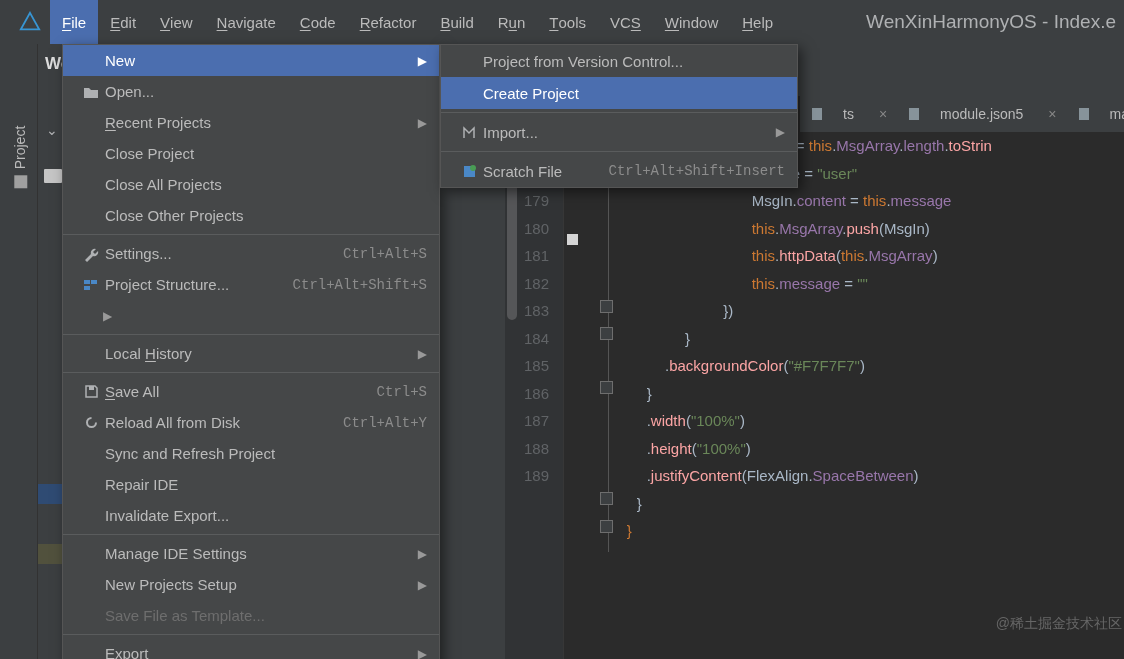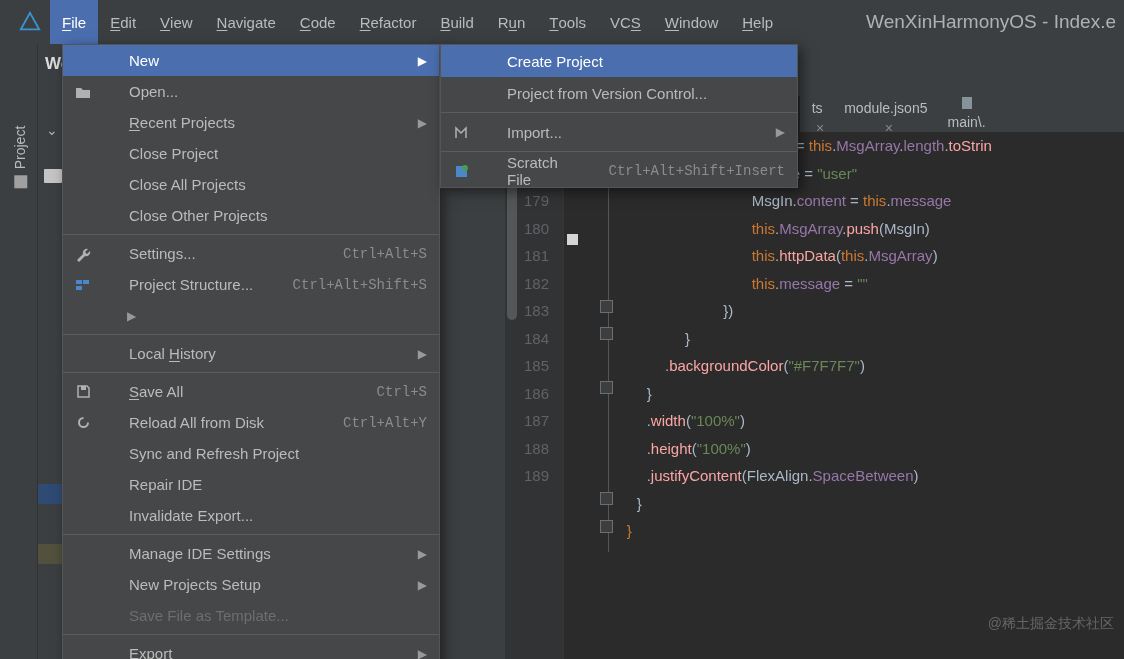--- a/index.html
+++ b/index.html
@@ -17,56 +17,56 @@
   .sidebar-label { transform: rotate(-90deg); transform-origin: center; position: absolute; top: 105px; left: -11px; font-size: 14px; color: #BBBBBB; display: flex; align-items: center; gap: 6px; }
   .sidebar-label .sq { width: 13px; height: 13px; background: #A0A0A0; }
 
   .project-strip { position: absolute; left: 38px; top: 44px; width: 32px; height: 615px; background: #3C3F41; }
   .chev { position: absolute; top: 78px; left: 8px; color: #AFB1B3; font-size: 14px; }
   .folder-ic { position: absolute; top: 125px; left: 6px; width: 18px; height: 14px; background: #C5C5C5; border-radius: 1px; }
 
   .proj-title { position: absolute; left: 45px; top: 54px; font-size: 17px; font-weight: bold; color: #DDDDDD; }
 
   .dropdown { position: absolute; left: 62px; top: 44px; width: 378px; background: #454748; border: 1px solid #555; box-shadow: 4px 4px 12px rgba(0,0,0,0.5); z-index: 10; font-size: 15px; }
-  .dd-row { display: flex; align-items: center; height: 31px; padding: 0 12px 0 8px; cursor: pointer; gap: 32px; }
+  .dd-row { display: flex; align-items: center; height: 31px; padding: 0 12px 0 16px; cursor: pointer; }
   .dd-row.sel { background: #4B6EAF; color: #FFFFFF; }
   .dd-icon { width: 24px; display: flex; justify-content: center; color: #AFB1B3; font-size: 14px; }
   .dd-label { flex: 1; padding-left: 2px; }
   .dd-short { color: #8C8C8C; font-size: 14px; font-family: Liberation Mono, monospace; }
   .dd-arrow { color: #999; font-size: 12px; }
   .dd-row.sel .dd-arrow { color: #FFF; }
   .dd-sep { height: 1px; background: #5A5C5D; margin: 3px 0; }
   .dd-disabled { color: #6E6E6E; }
 
   .submenu { position: absolute; left: 440px; top: 44px; width: 358px; background: #454748; border: 1px solid #555; box-shadow: 4px 4px 12px rgba(0,0,0,0.5); z-index: 11; font-size: 15px; }
   .submenu .dd-row { height: 32px; }
 
   .editor { position: absolute; left: 505px; top: 96px; right: 0; bottom: 0; background: #2B2B2B; }
   .tabs { position: absolute; left: 800px; top: 96px; right: 0; height: 36px; background: #3C3F41; display: flex; align-items: center; font-size: 14px; overflow: hidden; }
-  .tab { display: flex; align-items: center; gap: 4px; padding: 0 10px; height: 36px; color: #BBBBBB; flex-direction: column; }
+  .tab { display: flex; align-items: center; gap: 19px; padding: 0 10px; height: 36px; color: #BBBBBB; }
   .tab .x { color: #888; padding-left: 6px; }
   .tab-ic { width: 14px; height: 14px; }
 
   .gutter { position: absolute; left: 505px; top: 132px; width: 58px; bottom: 0; background: #313335; text-align: right; color: #606366; font-family: "Consolas","Courier New",monospace; font-size: 15px; padding-right: 14px; line-height: 27.5px; }
   .gutter div { }
 
   .foldcol { position: absolute; left: 563px; top: 132px; width: 40px; bottom: 0; background: #2B2B2B; border-left: 1px solid #373737; }
   .fold-line { position: absolute; left: 44px; top: 0; width: 1px; height: 420px; background: #555; }
   .fold-ic { position: absolute; width: 13px; height: 13px; border: 1px solid #6E6E6E; background: #3C3F41; left: 36px; }
 
   .code { position: absolute; left: 610px; top: 132px; right: 0; bottom: 0; font-family: "Consolas","Courier New",monospace; font-size: 15px; line-height: 27.5px; color: #A9B7C6; white-space: pre; }
   .kw { color: #CC7832; }
   .fn { color: #fca5a5; }
   .str { color: #6A8759; }
   .op { color: #A9B7C6; }
   .prop { color: #9876AA; }
 
   .scrollbar { position: absolute; left: 507px; top: 140px; width: 10px; height: 180px; background: #555658; border-radius: 5px; }
 
-  .watermark { position: absolute; right: 10px; bottom: 26px; color: #666; font-size: 14px; }
+  .watermark { position: absolute; right: 2px; bottom: 26px; color: #666; font-size: 14px; }
 
   .blue-bar { position: absolute; left: 38px; top: 484px; width: 25px; height: 20px; background: #2F4B73; }
   .yellow-bar { position: absolute; left: 38px; top: 544px; width: 25px; height: 20px; background: #51513D; }
   .square-bp { position:absolute; left: 567px; top: 234px; width: 11px; height: 11px; background: #D5D5D5; }
 </style>
 </head>
 <body>
 
 <div class="menubar">
   <div class="logo">
@@ -217,27 +217,27 @@
     </div>
     <div class="dd-sep"></div>
     <div class="dd-row">
       <span class="dd-icon"></span>
       <span class="dd-label">Export</span>
       <span class="dd-arrow">▶</span>
     </div>
   </div>
 
 <div class="submenu" id="new-submenu">
+    <div class="dd-row">
+      <span class="dd-icon"></span>
+      <span class="dd-label">Project from Version Control...</span>
+    </div>
     <div class="dd-row sel">
       <span class="dd-icon"></span>
       <span class="dd-label">Create Project</span>
-    </div>
-    <div class="dd-row">
-      <span class="dd-icon"></span>
-      <span class="dd-label">Project from Version Control...</span>
     </div>
     <div class="dd-sep"></div>
     <div class="dd-row">
       <span class="dd-icon">
         <svg width="15" height="15">
           <path d="M2 13V3l5 5 5-5v10" fill="none" stroke="#AFB1B3" stroke-width="1.5"></path>
         </svg>
       </span>
       <span class="dd-label">Import...</span>
       <span class="dd-arrow">▶</span>

